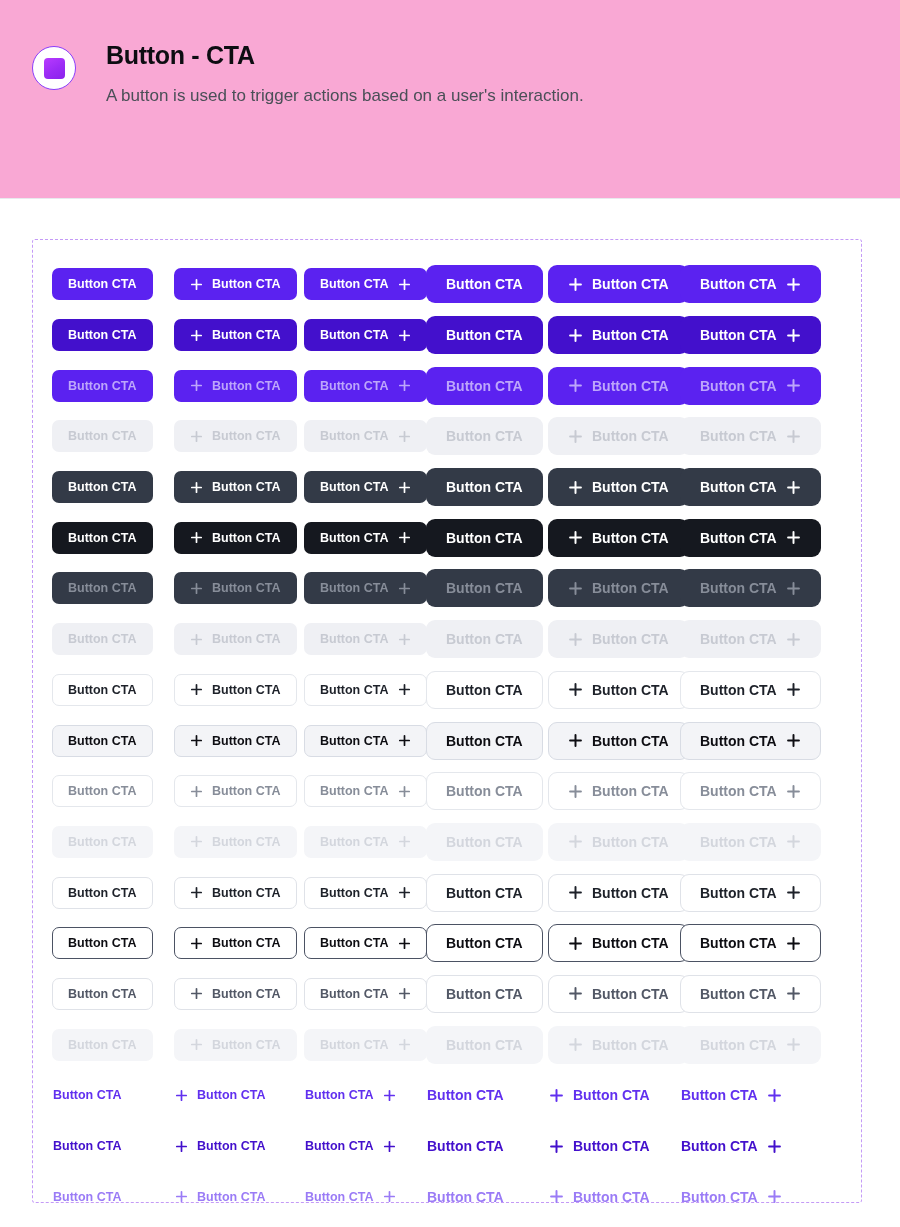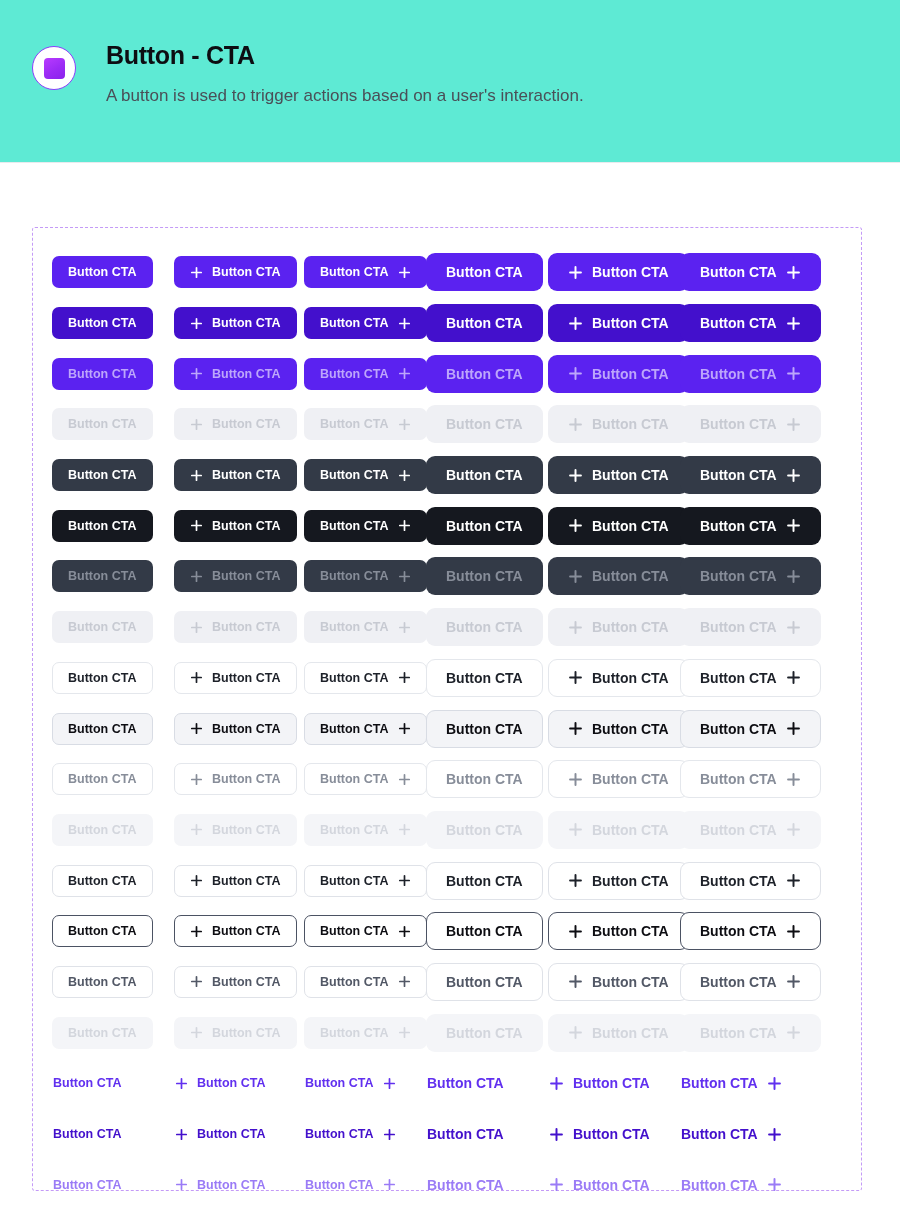--- a/index.html
+++ b/index.html
@@ -6,23 +6,23 @@
   html, body { margin: 0; padding: 0; }
   body {
     width: 900px; height: 1227px;
     background: #ffffff;
     font-family: "Liberation Sans", sans-serif;
     overflow: hidden;
   }
 
   
   .page-header {
-    background: #5eead4;
+    background: #f9a8d4;
     border-bottom: 1px solid #e8eaee;
-    height: 163px;
+    height: 199px;
     padding: 38px 0 8px 32px;
     position: relative;
   }
   .header-row { display: flex; align-items: flex-start; }
   .header-badge {
     width: 44px; height: 44px;
     border-radius: 50%;
     border: 1.5px solid #8b3dfb;
     background: #ffffff;
     display: flex; align-items: center; justify-content: center;
@@ -38,21 +38,21 @@
     font-size: 25px; font-weight: bold; color: #0d0d12;
     letter-spacing: -0.3px; line-height: 1.2; margin: 0;
   }
   .header-desc {
     font-size: 17px; color: #4a4f57; margin: 14px 0 0 0; line-height: 1.4;
   }
 
   
   .canvas {
     position: absolute;
-    left: 32px; top: 227px;
+    left: 32px; top: 239px;
     width: 830px; height: 964px;
     border: 1.5px dashed #c49af7;
     border-radius: 3px;
   }
   .grid {
     position: absolute;
     left: 19px; top: 19px;
     display: grid;
     grid-template-columns: 122px 130px 122px 122px 132px 122px;
     column-gap: 0;

